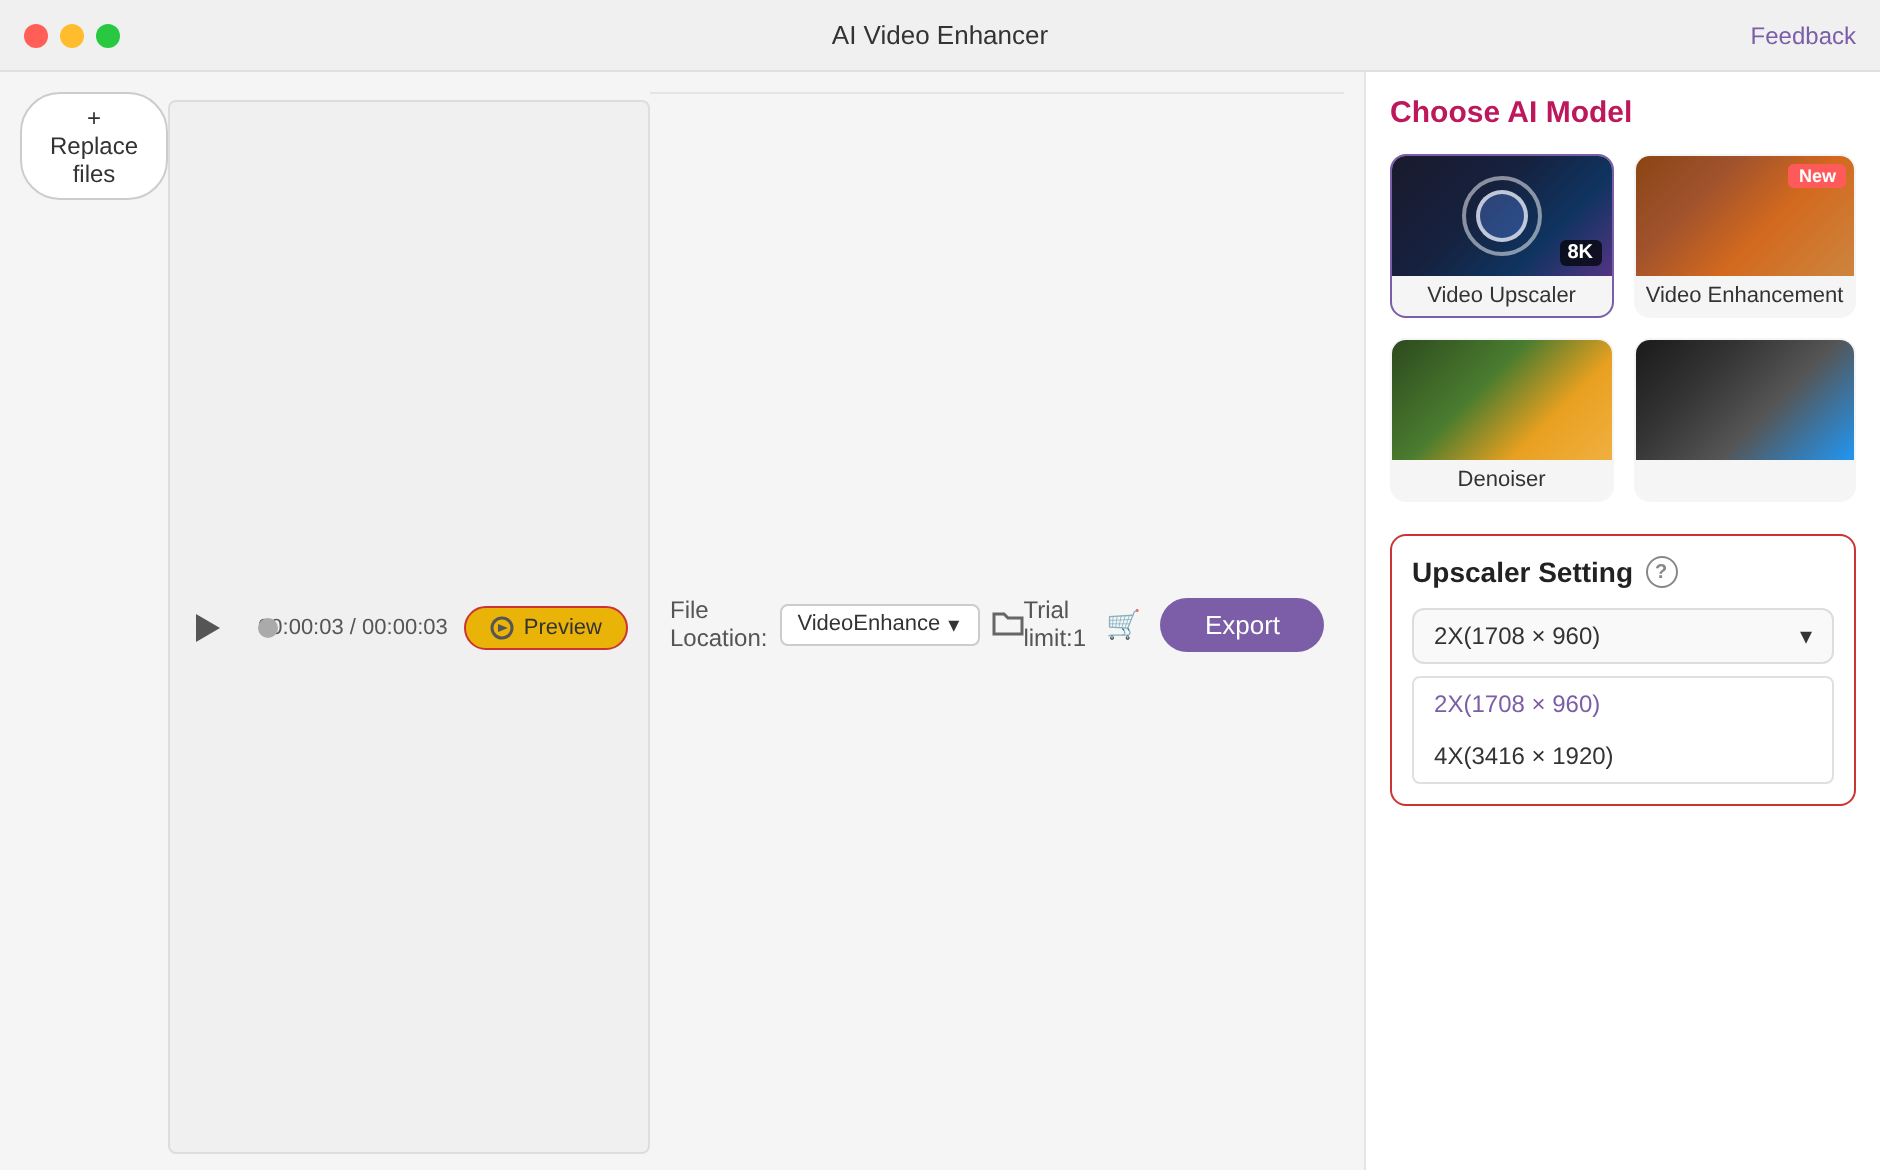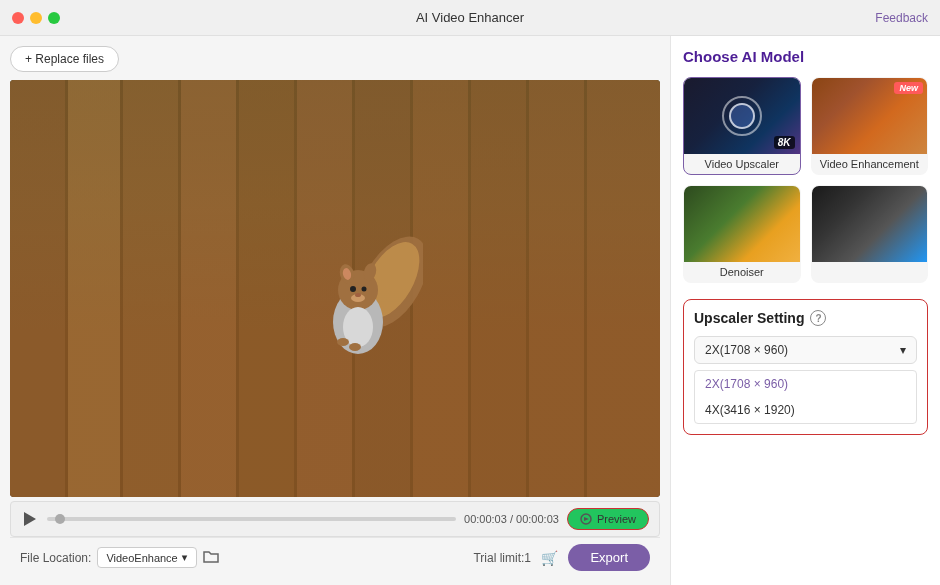--- a/index.html
+++ b/index.html
@@ -53,21 +53,21 @@
     
     .main-layout {
       display: flex;
       height: calc(585px - 36px);
     }
 
     
     .left-panel {
       flex: 1;
       display: flex;
-      flex-direction: column;
+      flex-direction: row;
       background: #f5f5f5;
       padding: 10px 10px 8px 10px;
     }
 
     .replace-btn-row {
       margin-bottom: 8px;
     }
     .replace-btn {
       display: inline-flex;
       align-items: center;
@@ -185,21 +185,21 @@
       white-space: nowrap;
       flex-shrink: 0;
     }
     .preview-btn {
       display: flex;
       align-items: center;
       gap: 5px;
       padding: 4px 12px;
       border: 1.5px solid #cc3333;
       border-radius: 20px;
-      background: #22c55e;
+      background: #eab308;
       font-size: 11px;
       color: #333;
       cursor: pointer;
       flex-shrink: 0;
     }
     .preview-btn svg {
       color: #555;
     }
 
     
@@ -267,21 +267,21 @@
       background: white;
       border-left: 1px solid #e5e5e5;
       display: flex;
       flex-direction: column;
       padding: 12px;
       overflow-y: auto;
     }
     .section-title {
       font-size: 15px;
       font-weight: 600;
-      color: #4c1d95;
+      color: #be185d;
       margin-bottom: 12px;
     }
     .model-grid {
       display: grid;
       grid-template-columns: 1fr 1fr;
       gap: 10px;
       margin-bottom: 16px;
     }
     .model-card {
       border: 1.5px solid transparent;
@@ -289,24 +289,23 @@
       overflow: hidden;
       cursor: pointer;
       position: relative;
       background: #f5f5f5;
     }
     .model-card.selected {
       border-color: #7b5ea7;
     }
     .model-thumb {
       width: 100%;
-      height: 76px;
+      height: 60px;
       position: relative;
       overflow: hidden;
-      font-style: italic;
     }
     .thumb-upscaler {
       background: linear-gradient(135deg, #1a1a2e 0%, #16213e 40%, #0f3460 70%, #533483 100%);
       display: flex;
       align-items: center;
       justify-content: center;
     }
     .thumb-enhancement {
       background: linear-gradient(135deg, #8B4513 0%, #A0522D 30%, #D2691E 60%, #CD853F 100%);
     }

